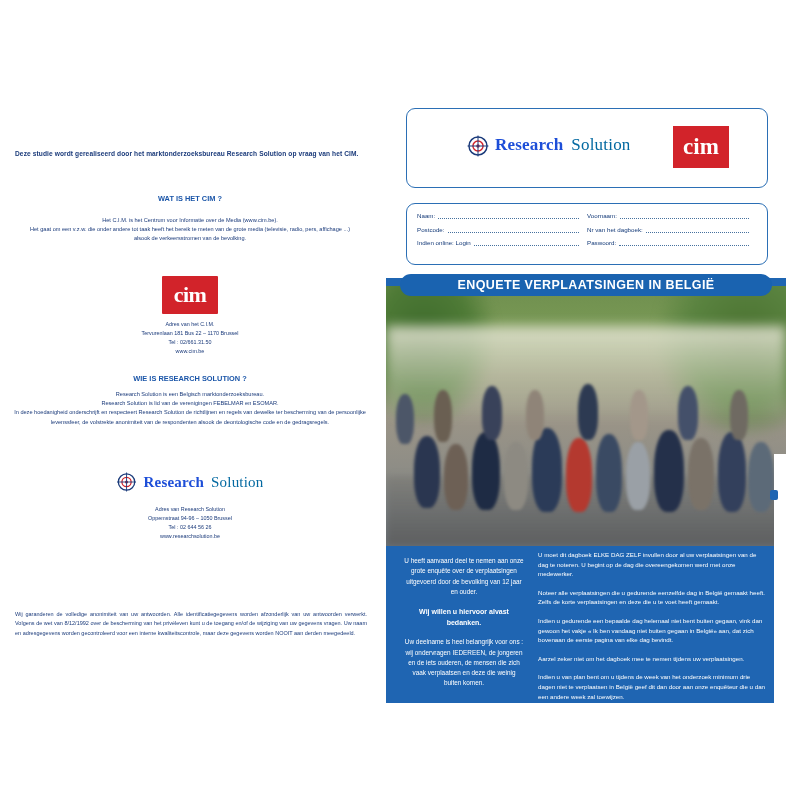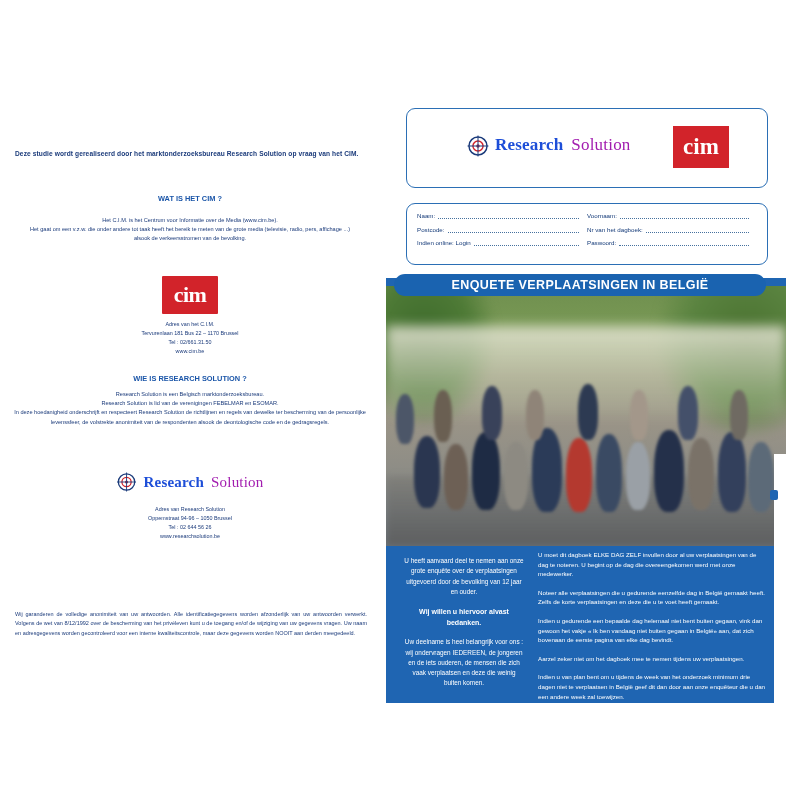--- a/index.html
+++ b/index.html
@@ -93,21 +93,21 @@
     font-size: 15px;
     font-weight: bold;
     color: #1d4ed8;
     font-family: "Liberation Serif", serif;
     letter-spacing: 0.2px;
     text-align: right;
   }
   .rs-word-light {
     font-size: 15px;
     font-weight: normal;
-    color: #a21caf;
+    color: #0369a1;
     font-family: "Liberation Serif", serif;
     letter-spacing: 0.2px;
   }
 
   .footer-note {
     position: absolute;
     left: 5px;
     top: 470px;
     width: 352px;
     font-size: 5.5px;
@@ -188,21 +188,21 @@
   .form-row .lbl { white-space: nowrap; margin-right: 3px; }
   .dots {
     flex: 1;
     border-bottom: 1px dotted #46719e;
     height: 7px;
     margin-right: 8px;
   }
 
   .banner {
     position: absolute;
-    left: 8px;
+    left: 14px;
     top: 166px;
     width: 372px;
     height: 22px;
     background: #1a63b0;
     border-radius: 11px;
     color: #ffffff;
     font-size: 12.5px;
     font-weight: bold;
     letter-spacing: 0.4px;
     display: flex;

